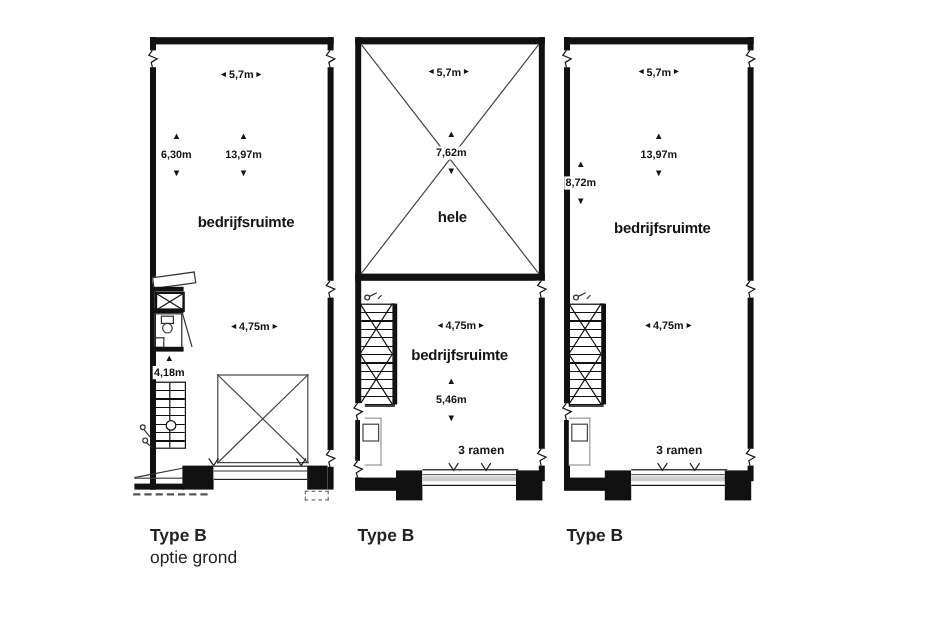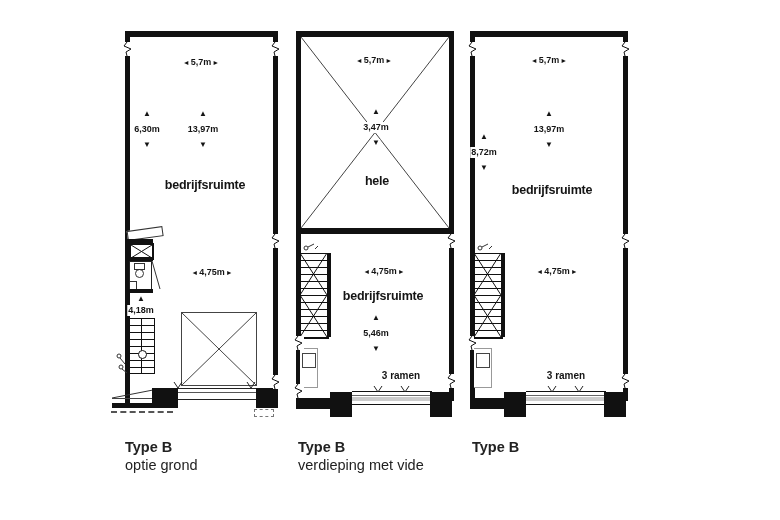--- a/index.html
+++ b/index.html
@@ -158,21 +158,21 @@
       <line x1="148" y1="0" x2="0" y2="191" stroke="#444" stroke-width="1"></line>
     </svg>
 
     <div class="hdim" style="left:374px;top:55px;">
       <span class="a">◄</span>
       <span class="t">5,7m</span>
       <span class="a">►</span>
     </div>
     <div class="vdim" style="left:376px;top:108px;">
       <span class="a">▲</span>
-      <span class="t">3,47m</span>
+      <span class="t">7,62m</span>
       <span class="a">▼</span>
     </div>
     <div class="room-label" style="left:377px;top:174px;">hele</div>
 
     <div class="stair" style="left:300px;top:253px;width:27px;height:84px;"></div>
     <svg class="abs" style="left:300px;top:253px;" width="27" height="84">
       <line x1="0" y1="0" x2="27" y2="42" stroke="#111" stroke-width="1"></line>
         <line x1="27" y1="0" x2="0" y2="42" stroke="#111" stroke-width="1"></line>
       <line x1="0" y1="42" x2="27" y2="84" stroke="#111" stroke-width="1"></line>
         <line x1="27" y1="42" x2="0" y2="84" stroke="#111" stroke-width="1"></line>
@@ -222,21 +222,20 @@
     <svg class="abs" style="left:374px;top:386px;" width="8" height="6">
         <path d="M0 0 L4 6 L8 0" fill="none" stroke="#222" stroke-width="1"></path>
       </svg>
     <svg class="abs" style="left:401px;top:386px;" width="8" height="6">
         <path d="M0 0 L4 6 L8 0" fill="none" stroke="#222" stroke-width="1"></path>
       </svg>
     <div class="wall" style="left:430px;top:392px;width:22px;height:25px;"></div>
 
     <div class="caption" style="left:298px;top:439px;">
       <div class="ttl">Type B</div>
-      <div>verdieping met vide</div>
     </div>
   </div>
 
   <div class="layer">
     <div class="wall" style="left:470px;top:31px;width:158px;height:6px;"></div>
     <div class="wall" style="left:470px;top:31px;width:5px;height:376px;"></div>
     <div class="wall" style="left:623px;top:31px;width:5px;height:370px;"></div>
 
     <svg class="abs" style="left:467px;top:42px;background:#fff;" width="11" height="14">
         <path d="M5 0 L2 4 L9 7 L4 10 L5 14" fill="none" stroke="#111" stroke-width="1"></path>

